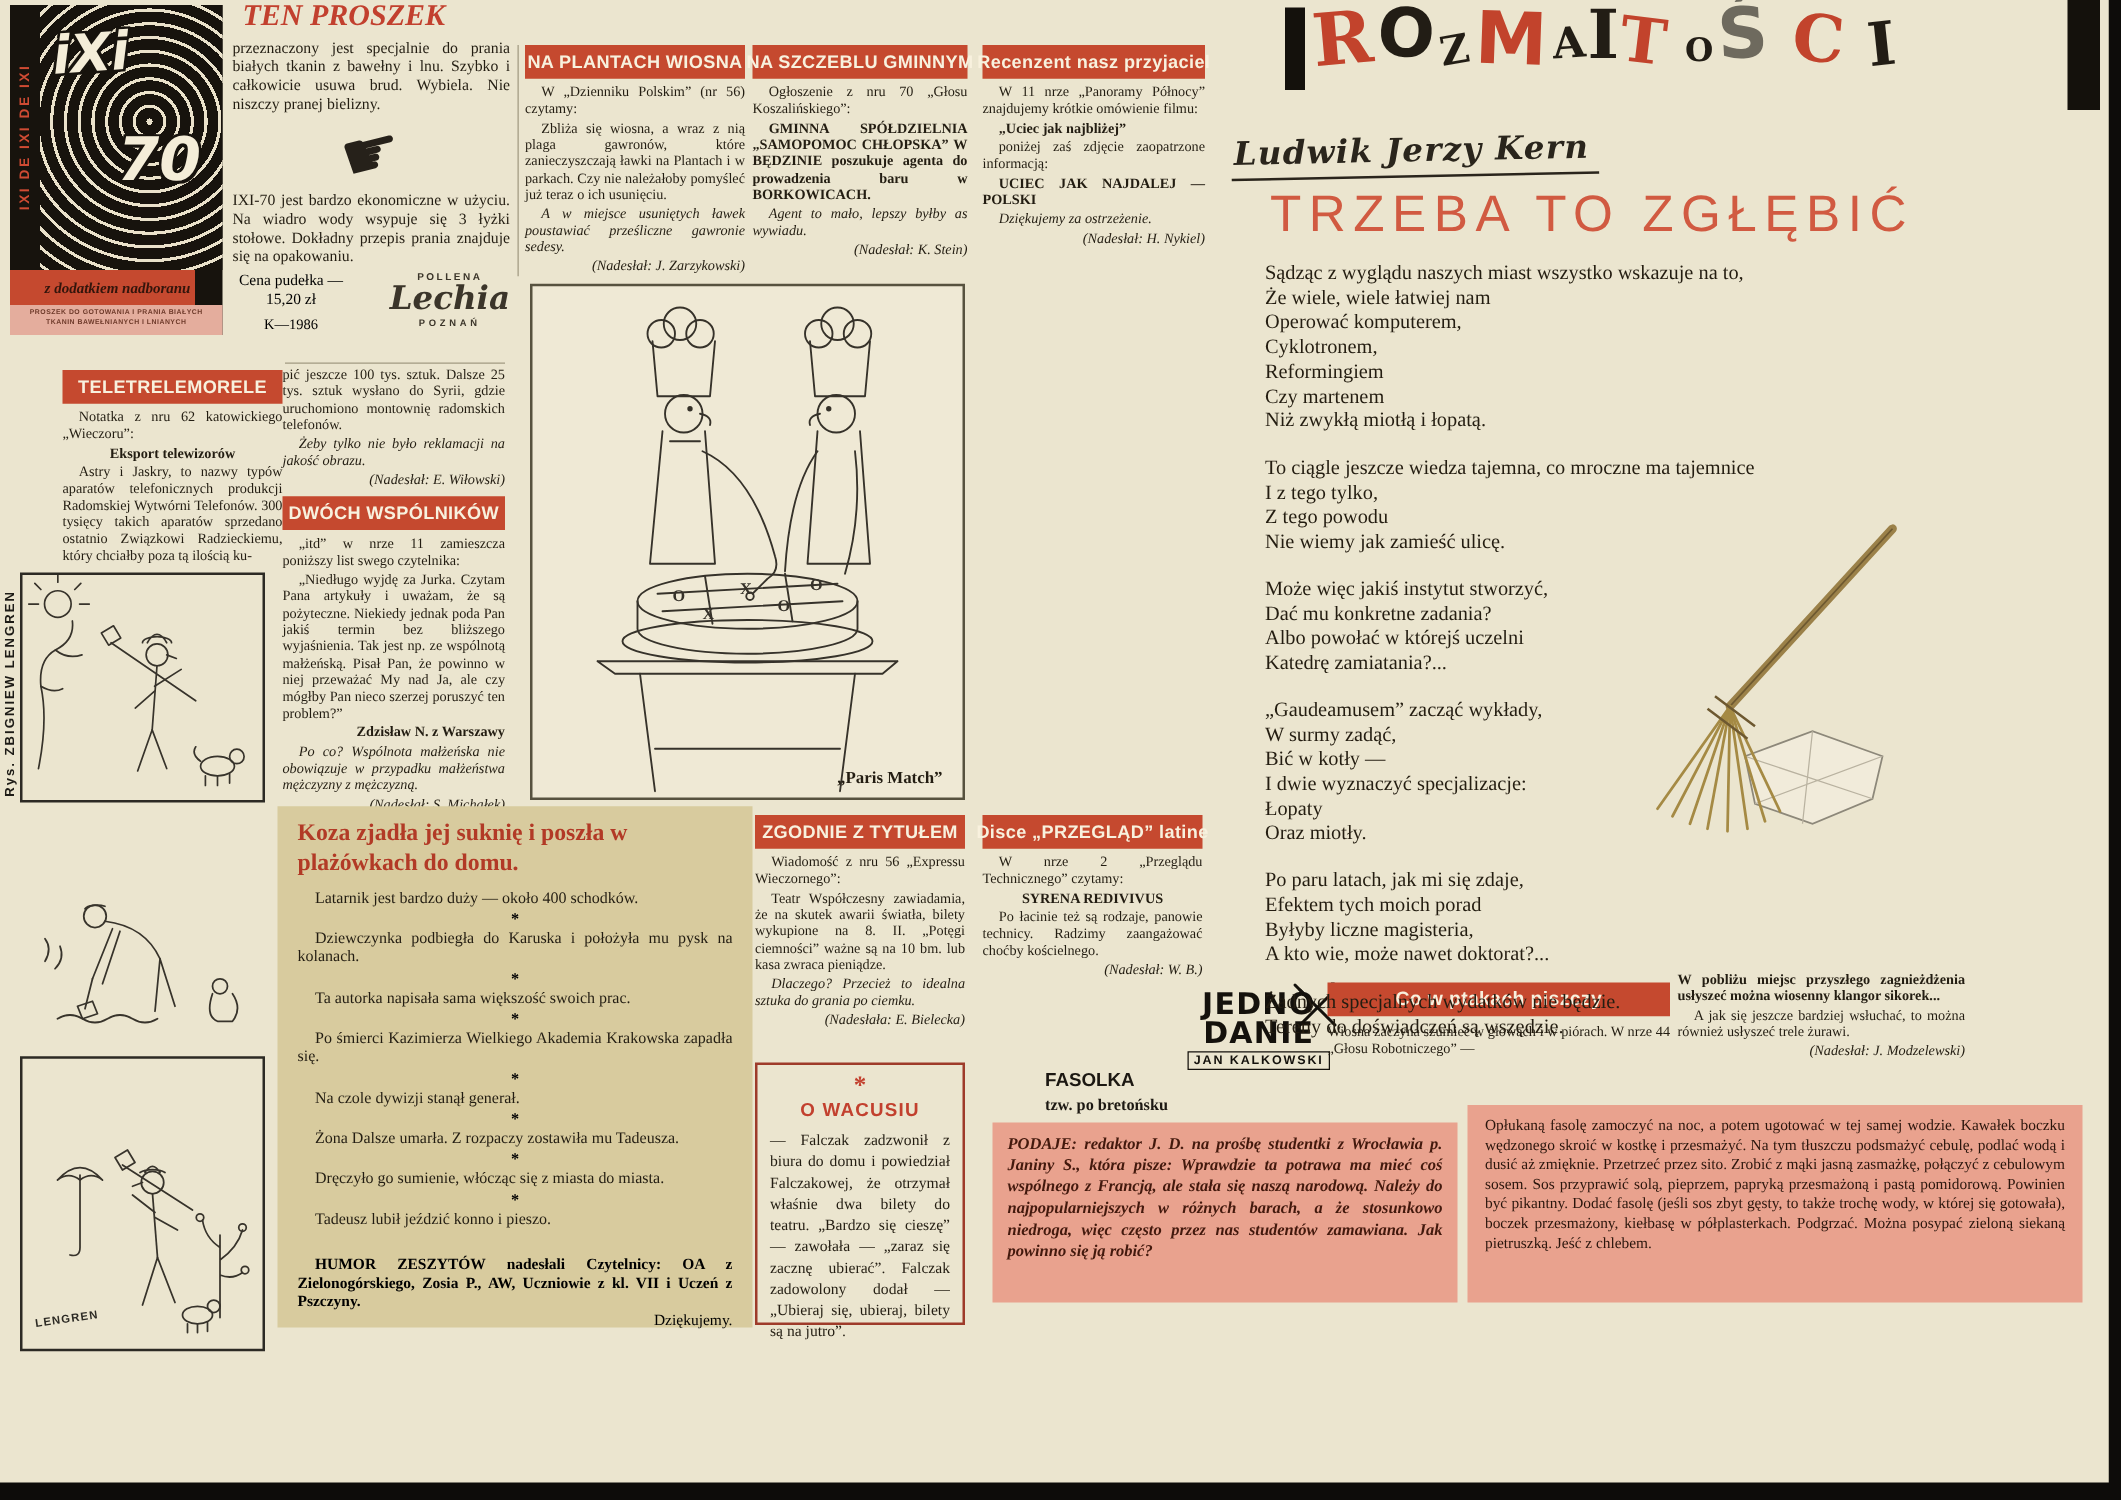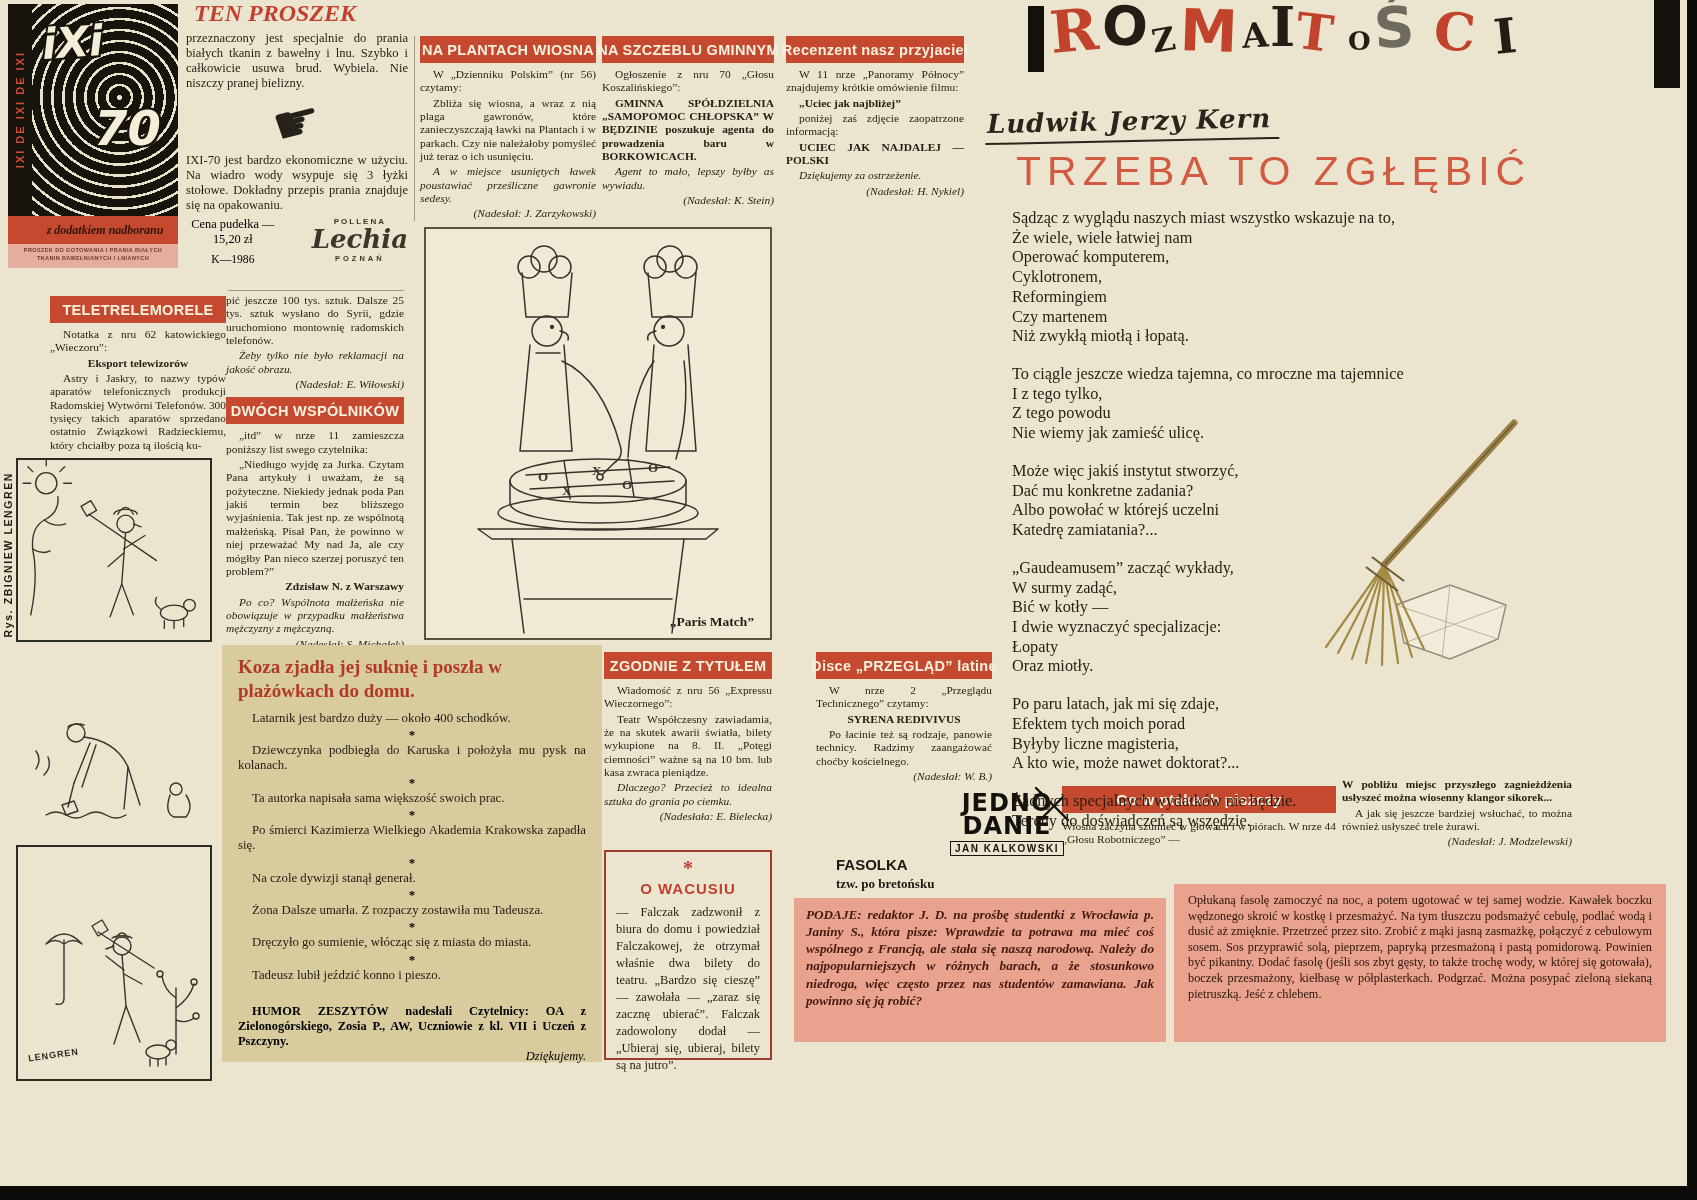--- a/index.html
+++ b/index.html
@@ -19,21 +19,21 @@
 .credit{font-style:italic;text-align:right;font-size:11.4px;margin-top:1px;}
 .mt5{margin-top:5px;}
 
 
 #ixi{left:8px;top:4px;width:170px;height:264px;background:#17130d;}
 #ixi-side{left:0;top:0;width:24px;height:212px;position:absolute;display:flex;align-items:center;justify-content:center;}
 #ixi-side span{writing-mode:vertical-rl;transform:rotate(180deg);font:700 11px "Liberation Sans",sans-serif;color:#cf4b33;letter-spacing:2px;}
 #ixi-spiral{left:24px;top:0;width:146px;height:212px;position:absolute;background:repeating-radial-gradient(circle at 60% 44%, #e9e1ca 0 2.5px, #17130d 2.5px 11px);}
 #ixi-brand{left:34px;top:14px;position:absolute;font:italic 900 42px "DejaVu Sans",sans-serif;color:#f4edd8;transform:rotate(-4deg);text-shadow:2px 2px 0 #17130d,-2px -2px 0 #17130d,2px -2px 0 #17130d,-2px 2px 0 #17130d;}
 #ixi-num{left:86px;top:96px;position:absolute;font:italic 900 48px "DejaVu Sans",sans-serif;color:#f4edd8;text-shadow:2px 2px 0 #17130d,-2px -2px 0 #17130d,2px -2px 0 #17130d,-2px 2px 0 #17130d;}
-#ixi-band{left:0;top:212px;width:170px;height:28px;position:absolute;background:#c5492f;display:flex;align-items:center;justify-content:center;font:italic 700 12px "Liberation Serif",serif;color:#33150c;padding-left:24px;}
+#ixi-band{left:0;top:212px;width:148px;height:28px;position:absolute;background:#c5492f;display:flex;align-items:center;justify-content:center;font:italic 700 12px "Liberation Serif",serif;color:#33150c;padding-left:24px;}
 #ixi-label{left:0;top:240px;width:170px;height:24px;position:absolute;background:#e4ad9d;color:#6e3a2a;font:600 5.5px "Liberation Sans",sans-serif;padding:3px 8px;text-align:center;letter-spacing:.4px;line-height:1.4;}
 
 
 #proszek{left:186px;top:0;width:222px;}
 #proszek-title{font:italic 700 24px "Liberation Serif",serif;color:#c2402e;margin:0 0 4px 8px;}
 #hand{font-size:54px;color:#26211a;text-align:center;margin:0;transform:rotate(-14deg);font-family:"DejaVu Sans",sans-serif;line-height:1.1;}
 #price-row{display:flex;margin-top:4px;align-items:flex-start;gap:32px;}
 #price-col{width:118px;font-size:12.4px;text-align:center;}
 #code{font-size:11.6px;margin-top:6px;}
 #pollena{width:100px;text-align:center;color:#3b352a;}
@@ -56,29 +56,29 @@
 
 #cartoon-frame{left:424px;top:227px;width:348px;height:413px;border:2px solid #57523f;background:#efe9d5;}
 #cartoon-caption{position:absolute;right:16px;bottom:8px;font-weight:700;font-size:13.5px;color:#231d12;}
 
 
 #koza{left:222px;top:645px;width:380px;height:417px;background:#d8cb9e;padding:10px 16px 8px;}
 #koza-headline{font:700 19px "Liberation Serif",serif;color:#b23a26;line-height:1.28;margin-bottom:7px;}
 .koza-item{font-size:12.8px;line-height:1.2;text-align:justify;text-indent:14px;color:#231d12;}
 .star{text-align:center;font-weight:700;line-height:1;margin:2px 0;font-size:13px;}
 #koza-footer{font-weight:700;font-size:12.4px;margin-top:21px;text-align:justify;text-indent:14px;}
-#koza-thanks{font-style:italic;text-align:right;font-size:12.4px;}
+#koza-thanks{text-align:right;font-size:12.4px;}
 
 #zgodnie{left:604px;top:652px;width:168px;}
 #wacus{left:604px;top:850px;width:168px;height:210px;border:2px solid #9e3b2a;padding:6px 10px 8px;background:#ebe5cf;}
 #wacus-orn{text-align:center;color:#c2402e;font-size:20px;line-height:1;font-weight:700;}
 #wacus-title{text-align:center;color:#c2402e;font:700 15px "Liberation Sans",sans-serif;letter-spacing:1px;margin:2px 0 7px;}
 #wacus-body{font-size:12.5px;line-height:1.36;text-align:justify;color:#231d12;}
 
-#disce{left:816px;top:652px;width:176px;}
+#disce{left:786px;top:652px;width:176px;}
 
 
 #jedno{left:948px;top:792px;width:118px;height:98px;text-align:center;}
 #jedno .jl{font:800 24px "DejaVu Sans",sans-serif;letter-spacing:1px;color:#14110c;line-height:.95;}
 #jedno-author{display:inline-block;font:700 10px "Liberation Sans",sans-serif;letter-spacing:1.5px;color:#14110c;border:1px solid #14110c;padding:1px 4px;margin-top:3px;}
 #jedno svg{position:absolute;right:-8px;top:-6px;}
 #fasolka-heading{left:836px;top:856px;font:700 15px "Liberation Sans",sans-serif;color:#1c1812;}
 #fasolka-sub{left:836px;top:876px;font:700 13px "Liberation Serif",serif;color:#1c1812;}
 #fasolka-body{left:794px;top:898px;width:372px;height:144px;background:#e9a28e;padding:8px 12px;font:italic 700 13.2px "Liberation Serif",serif;line-height:1.3;color:#43190d;text-align:justify;}
 

